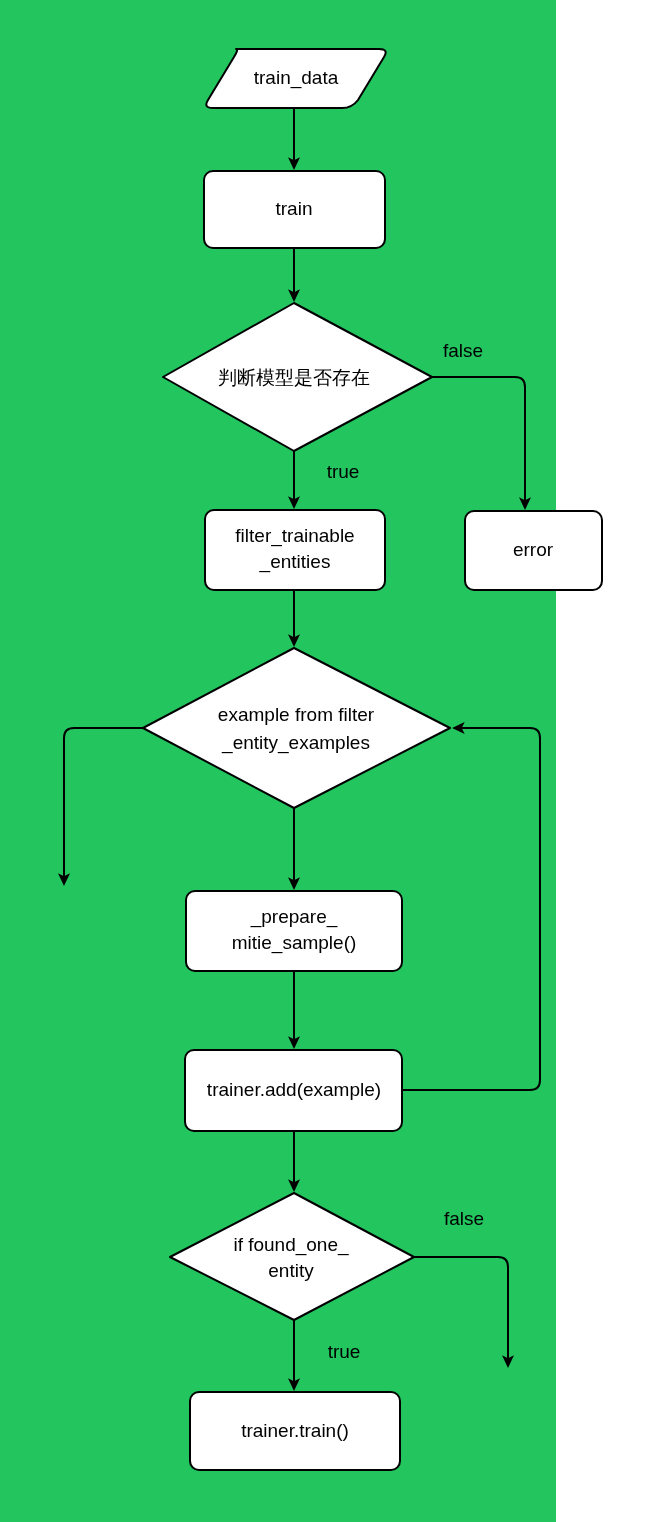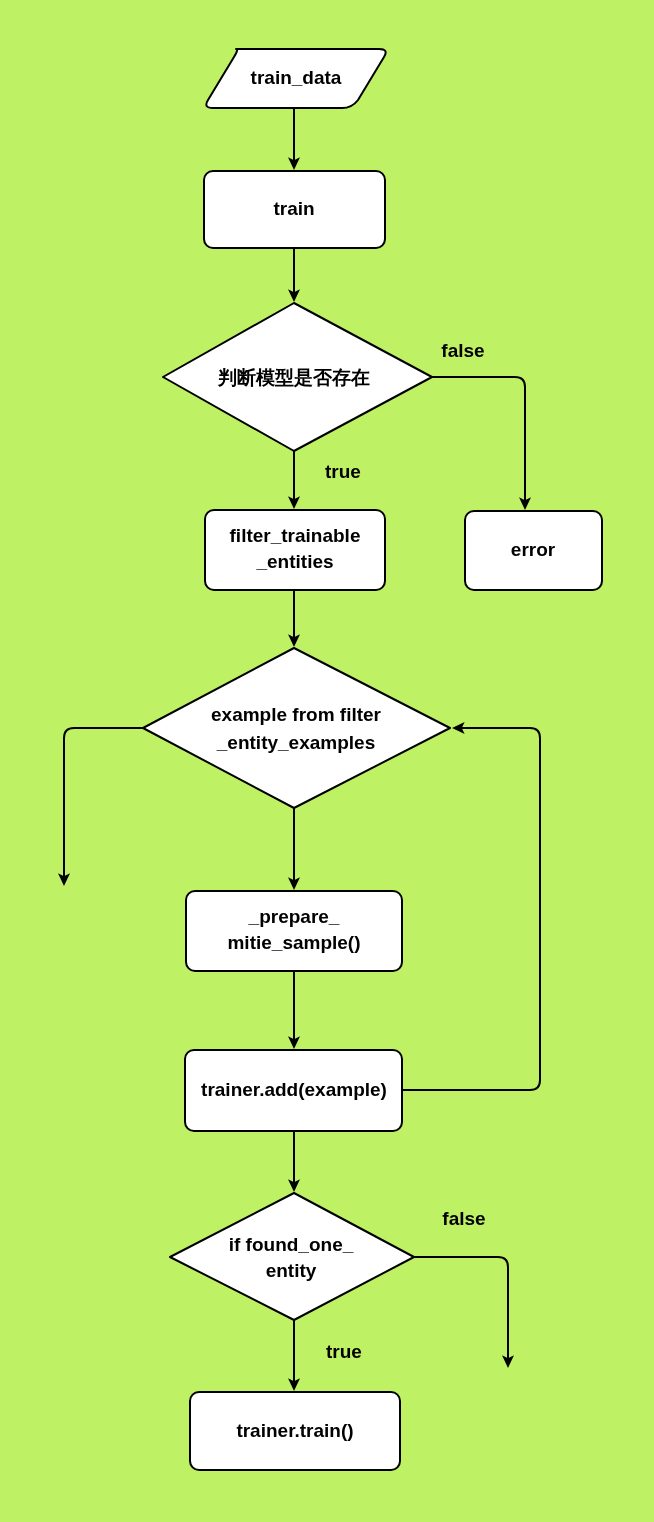--- a/index.html
+++ b/index.html
@@ -8,24 +8,23 @@
     background: #ffffff;
   }
   body {
     width: 654px;
     height: 1522px;
     font-family: "Liberation Sans", sans-serif;
     overflow: hidden;
   }
   #flowchart-root {
     position: relative;
-    width: 654px;
+    width: 556px;
     height: 1522px;
-    background: #bef264;
-    font-weight: bold;
+    background: #22c55e;
   }
   svg#flow-svg {
     display: block;
     width: 654px;
     height: 1522px;
   }
   .node-shape {
     fill: #ffffff;
     stroke: #000000;
     stroke-width: 2;

